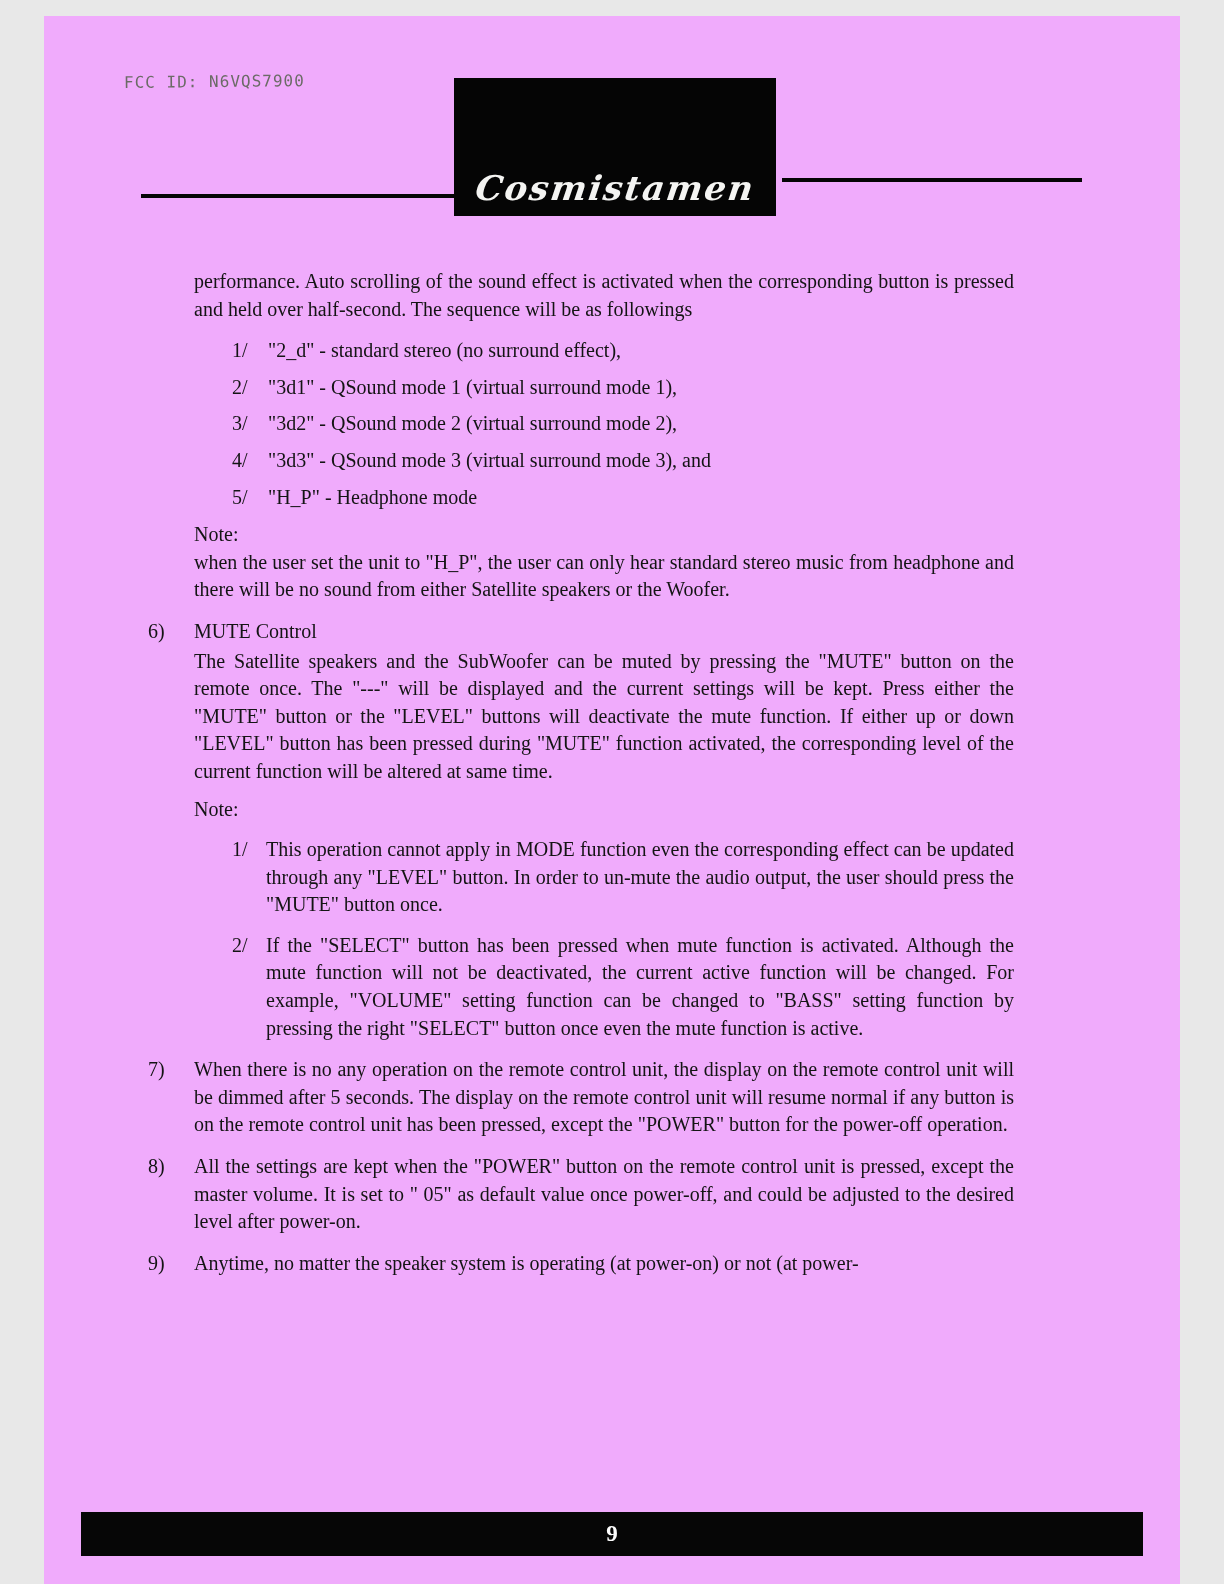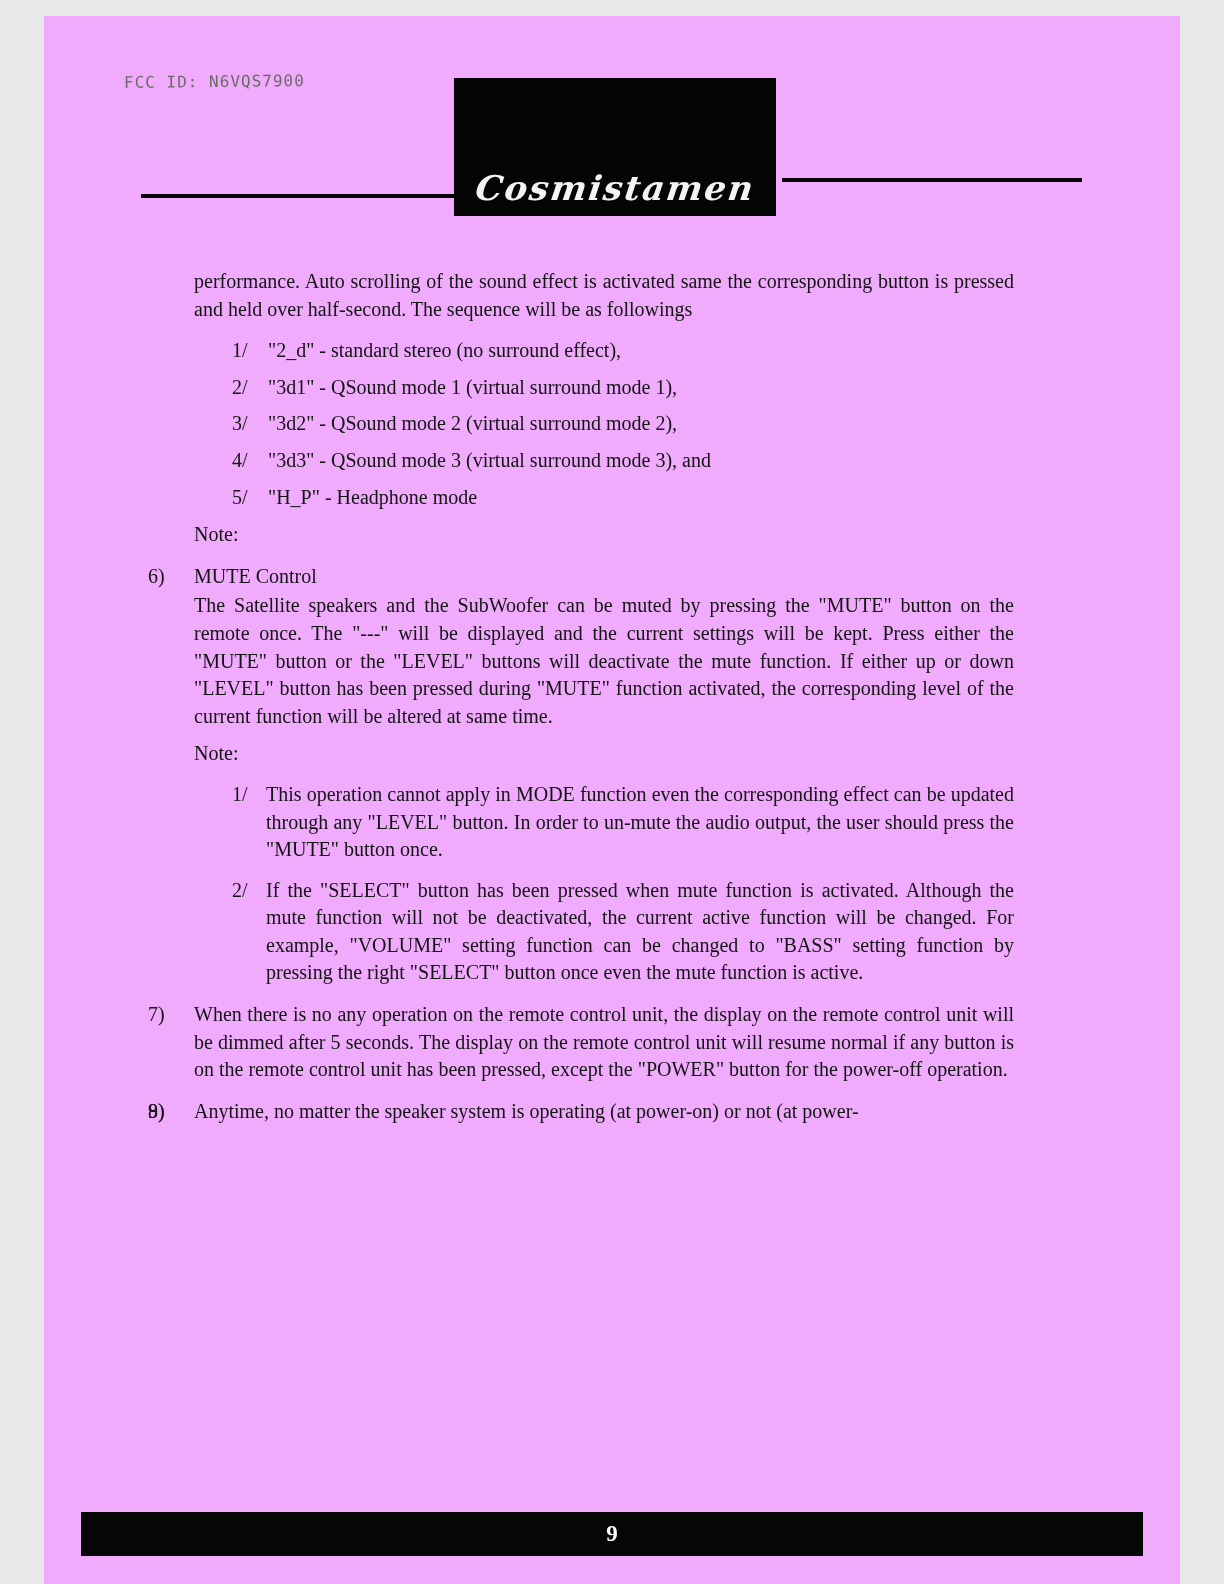--- a/index.html
+++ b/index.html
@@ -82,21 +82,21 @@
   <div class="header">
     <div class="rule-left"></div>
     <div class="logo-box">
       <span class="logo-script">Cosmistamen</span>
     </div>
     <div class="rule-right"></div>
   </div>
 
   <div class="content">
 
-    <p class="para intro">performance. Auto scrolling of the sound effect is activated same the corresponding button is pressed and held over half-second. The sequence will be as followings</p>
+    <p class="para intro">performance. Auto scrolling of the sound effect is activated when the corresponding button is pressed and held over half-second. The sequence will be as followings</p>
 
     <div class="mode-list">
       <div class="mode-row">
         <span class="mode-num">1/</span>
         <span>"2_d" - standard stereo (no surround effect),</span>
       </div>
       <div class="mode-row">
         <span class="mode-num">2/</span>
         <span>"3d1" - QSound mode 1 (virtual surround mode 1),</span>
       </div>
@@ -108,20 +108,21 @@
         <span class="mode-num">4/</span>
         <span>"3d3" - QSound mode 3 (virtual surround mode 3), and</span>
       </div>
       <div class="mode-row">
         <span class="mode-num">5/</span>
         <span>"H_P" - Headphone mode</span>
       </div>
     </div>
 
     <div class="note-label">Note:</div>
+    <p class="note-para">when the user set the unit to "H_P", the user can only hear standard stereo music from headphone and there will be no sound from either Satellite speakers or the Woofer.</p>
 
     <div class="section">
       <span class="section-num">6)</span>
       <div class="section-title">MUTE Control</div>
       <p class="para">The Satellite speakers and the SubWoofer can be muted by pressing the "MUTE" button on the remote once. The "---" will be displayed and the current settings will be kept. Press either the "MUTE" button or the "LEVEL" buttons will deactivate the mute function. If either up or down "LEVEL" button has been pressed during "MUTE" function activated, the corresponding level of the current function will be altered at same time.</p>
     </div>
 
     <div class="note-label">Note:</div>
     <div class="note-item">
       <span class="note-item-num">1/</span>
@@ -132,20 +133,21 @@
       <span class="note-item-text">If the "SELECT" button has been pressed when mute function is activated. Although the mute function will not be deactivated, the current active function will be changed. For example, "VOLUME" setting function can be changed to "BASS" setting function by pressing the right "SELECT" button once even the mute function is active.</span>
     </div>
 
     <div class="section">
       <span class="section-num">7)</span>
       <p class="para">When there is no any operation on the remote control unit, the display on the remote control unit will be dimmed after 5 seconds. The display on the remote control unit will resume normal if any button is on the remote control unit has been pressed, except the "POWER" button for the power-off operation.</p>
     </div>
 
     <div class="section">
       <span class="section-num">8)</span>
+      <p class="para">All the settings are kept when the "POWER" button on the remote control unit is pressed, except the master volume. It is set to " 05" as default value once power-off, and could be adjusted to the desired level after power-on.</p>
     </div>
 
     <div class="section">
       <span class="section-num">9)</span>
       <p class="para">Anytime, no matter the speaker system is operating (at power-on) or not (at power-</p>
     </div>
 
   </div>
 
   <div class="footer-bar">

